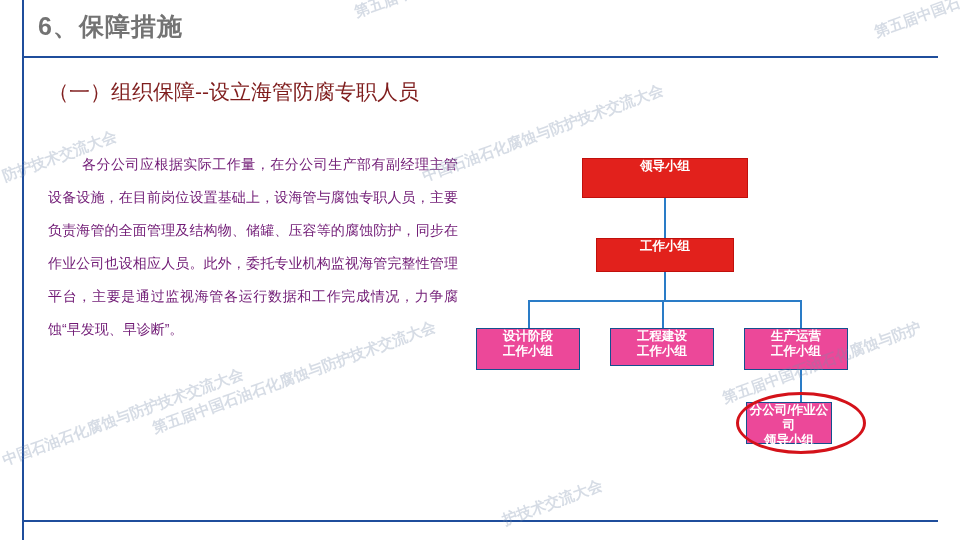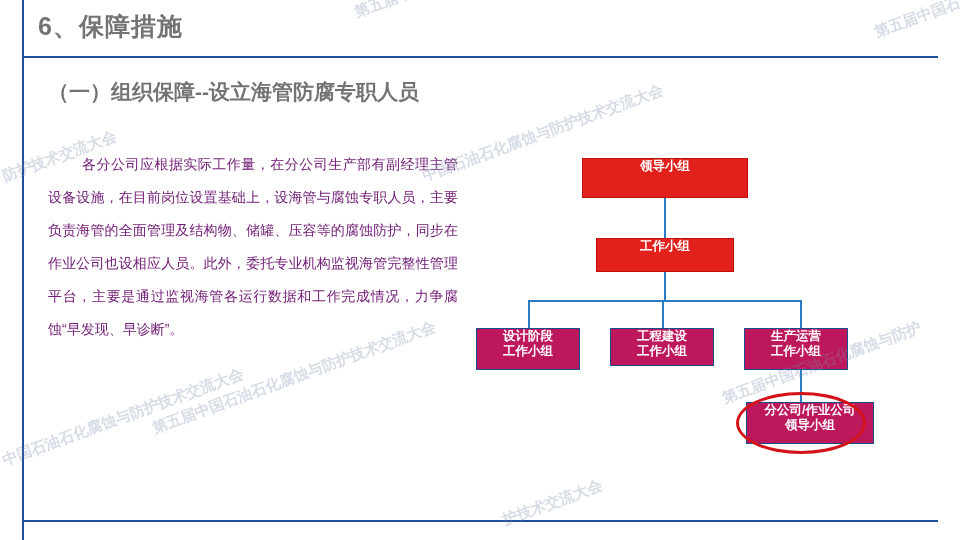--- a/index.html
+++ b/index.html
@@ -50,22 +50,22 @@
     font-weight: bold;
     color: #737373;
     letter-spacing: 1px;
     white-space: nowrap;
   }
   .section-title {
     position: absolute;
     left: 48px;
     top: 78px;
     font-size: 21px;
-    font-weight: bold;
-    color: #737373;
+    font-weight: normal;
+    color: #7f1d1d;
     white-space: nowrap;
   }
 
   
   .body-text {
     position: absolute;
     left: 48px;
     top: 148px;
     width: 410px;
     font-size: 14px;
@@ -93,31 +93,31 @@
     display: flex;
     justify-content: center;
     text-align: center;
     border-radius: 0;
   }
   .node.red {
     background: #e2211c;
     border: 1px solid #c0100c;
   }
   .node.blue {
-    background: #be185d;
+    background: #ec4899;
     border: 1px solid #14508f;
   }
   .node-line2 { display: block; }
 
   .n-leader   { left: 112px; top: 18px;  width: 166px; height: 40px; }
   .n-work     { left: 126px; top: 98px;  width: 138px; height: 34px; }
   .n-design   { left: 6px;   top: 188px; width: 104px; height: 42px; }
   .n-construct{ left: 140px; top: 188px; width: 104px; height: 38px; }
   .n-operate  { left: 274px; top: 188px; width: 104px; height: 42px; }
-  .n-branch   { left: 276px; top: 262px; width: 128px; height: 42px; }
+  .n-branch   { left: 276px; top: 262px; width: 86px; height: 42px; }
 
   
   .conn {
     position: absolute;
     background: #2a7cc7;
   }
   .v1 { left: 194px; top: 58px;  width: 2px;  height: 40px; }
   .v2 { left: 194px; top: 132px; width: 2px;  height: 28px; }
   .hbar { left: 58px;  top: 160px; width: 274px; height: 2px; }
   .v-d  { left: 58px;  top: 160px; width: 2px;  height: 28px; }

